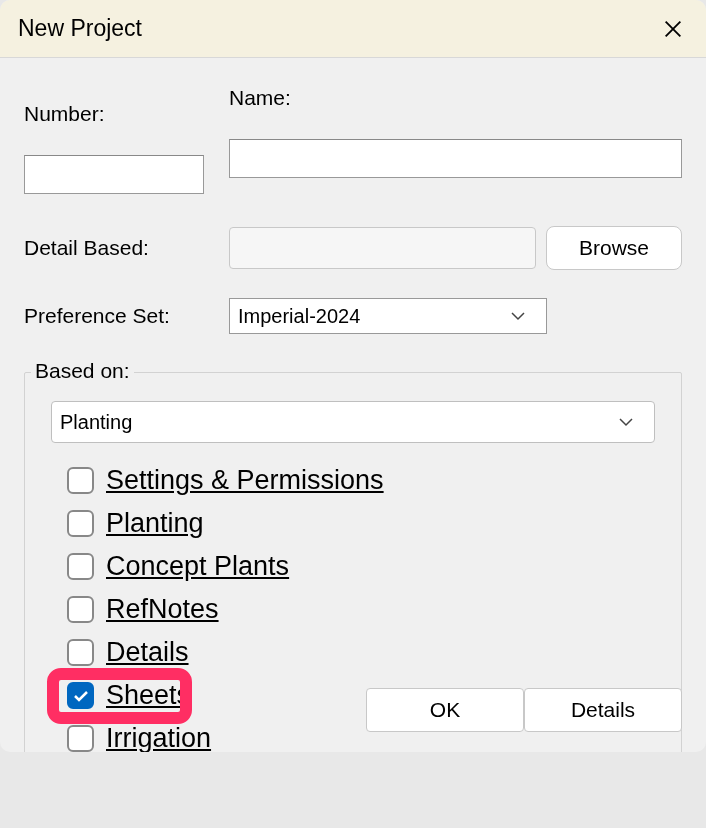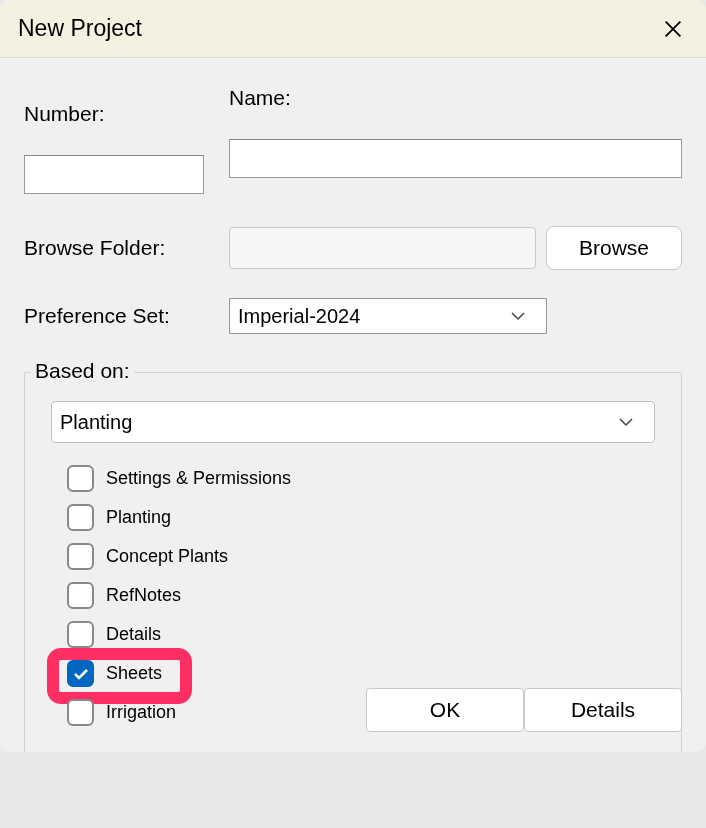--- a/index.html
+++ b/index.html
@@ -185,21 +185,22 @@
     }
     .checkmark {
       width: 16px;
       height: 12px;
       display: none;
     }
     .checkbox.checked .checkmark {
       display: block;
     }
     .checkbox-label {
-      font-size: 18px;
+      font-size: 27px;
+      text-decoration: underline;
     }
     .highlight-box {
       position: absolute;
       left: -20px;
       top: -12px;
       width: 145px;
       height: 56px;
       border: 12px solid #ff2e63;
       border-radius: 14px;
       pointer-events: none;
@@ -246,21 +247,21 @@
     <div class="row">
       <div class="col-number">
         <input type="text" class="text-input narrow" value="" style="">
       </div>
       <div class="col-name">
         <input type="text" class="text-input name" value="" style="">
       </div>
     </div>
 
     <div class="detail-row">
-      <span class="detail-label">Browse Folder:</span>
+      <span class="detail-label">Detail Based:</span>
       <div class="detail-input"></div>
       <button class="browse-btn">Browse</button>
     </div>
 
     <div class="pref-row">
       <span class="pref-label">Preference Set:</span>
       <div class="select-box">
         <span class="select-value">Imperial-2024</span>
         <svg class="chevron" viewBox="0 0 16 10" fill="none" stroke="#444" stroke-width="1.5">
           <polyline points="2,2 8,8 14,2"></polyline>

